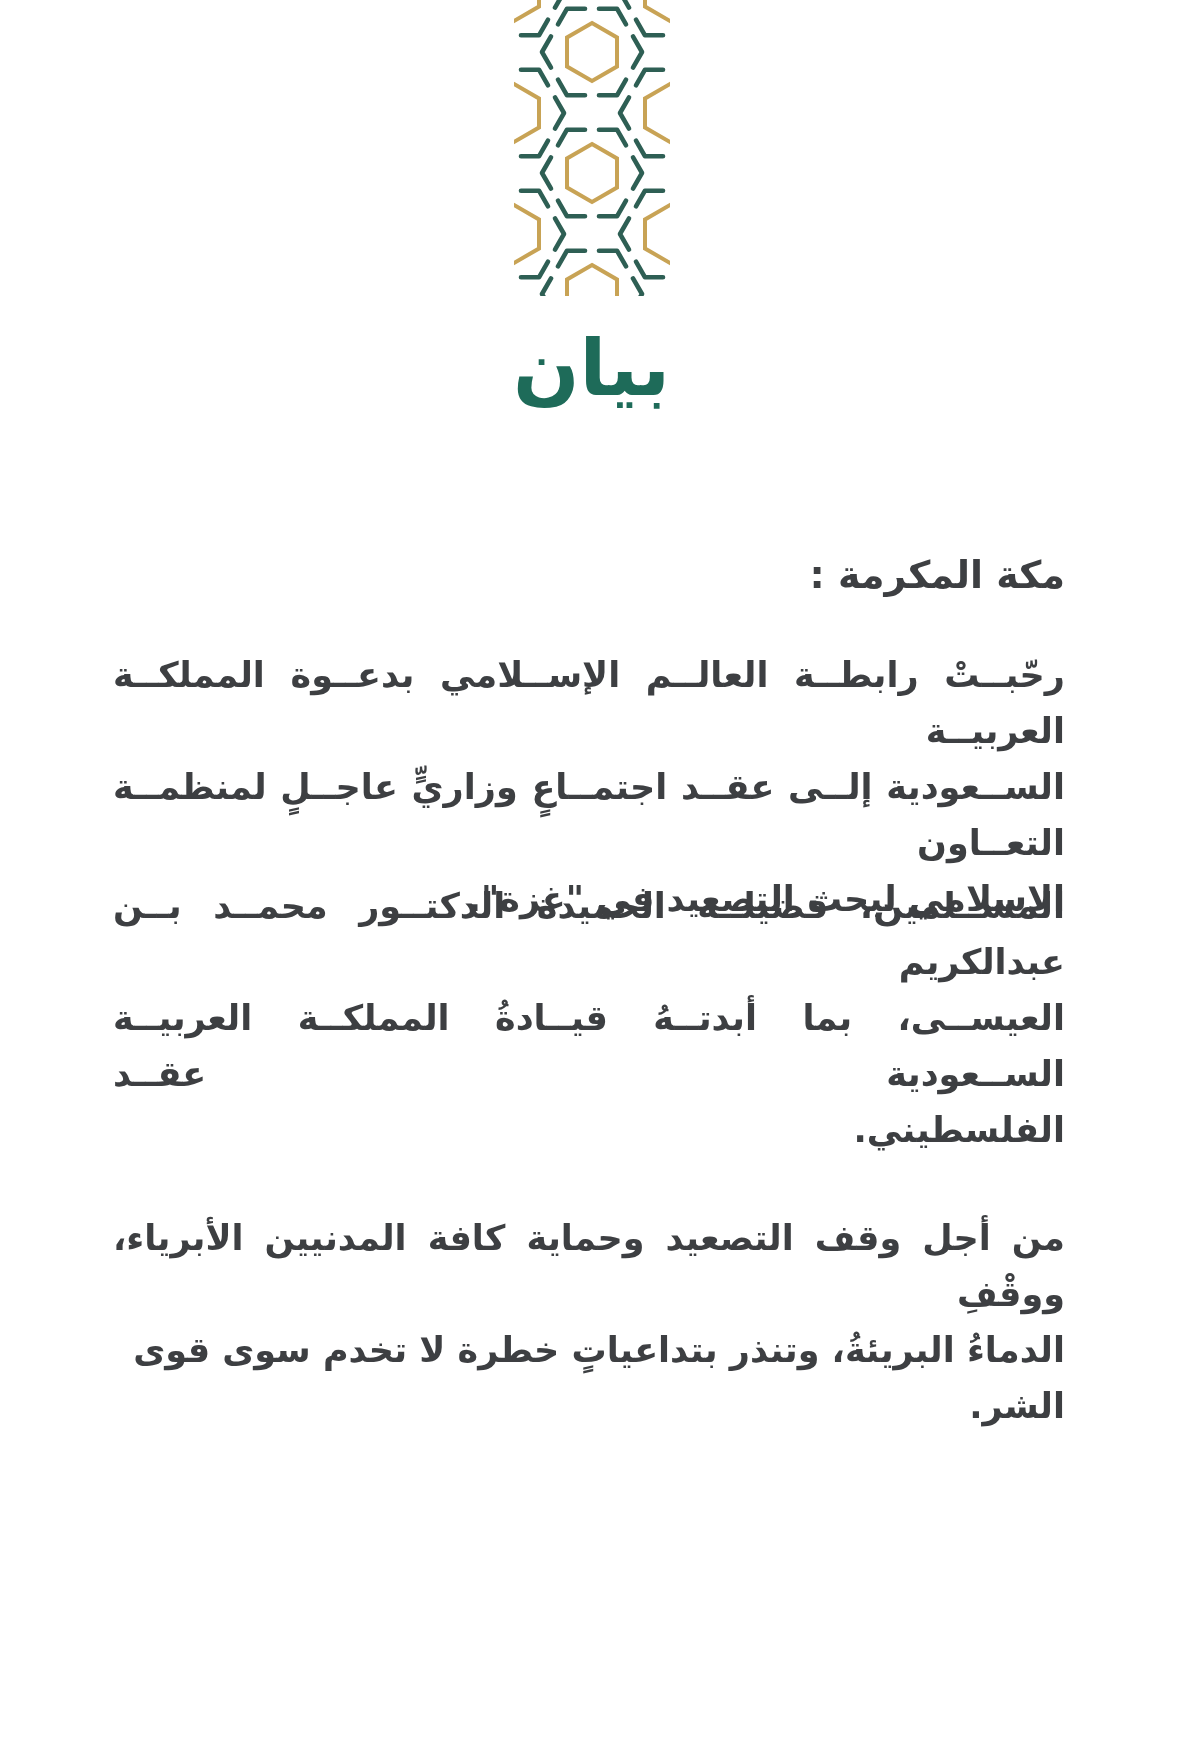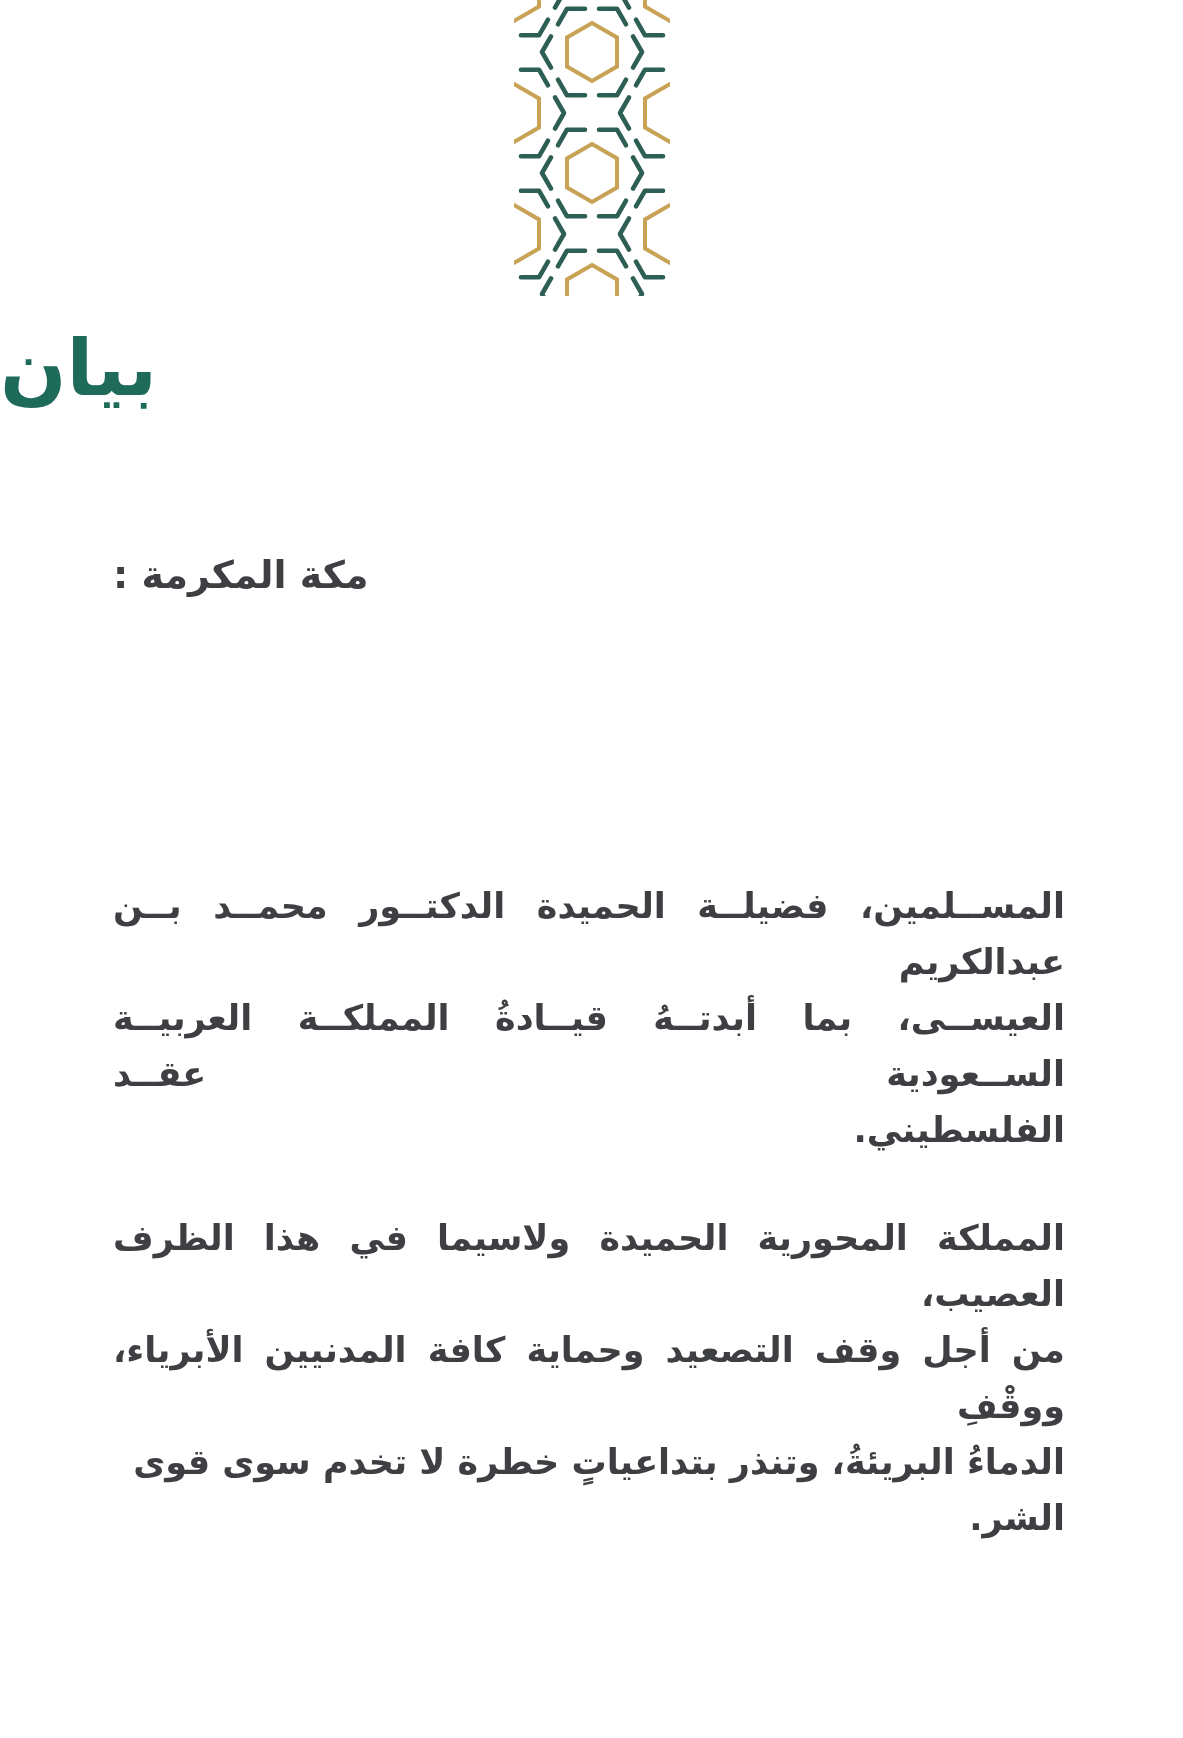--- a/index.html
+++ b/index.html
@@ -5,27 +5,27 @@
   html,body{margin:0;padding:0;background:#ffffff;}
   .page{
     position:relative;width:1183px;height:1738px;background:#ffffff;
     overflow:hidden;font-family:"DejaVu Sans",sans-serif;
   }
   
   .pattern{position:absolute;left:514px;top:0;width:156px;height:296px;}
   
   .title{
     position:absolute;left:0;top:318px;width:100%;margin:0;
-    font-size:78px;line-height:100px;font-weight:bold;
+    text-align:center;font-size:78px;line-height:100px;font-weight:bold;
     color:#1E6B59;
   }
   
   .heading{
     position:absolute;left:113px;top:547px;width:952px;height:56px;
-    direction:rtl;text-align:left;font-size:38px;line-height:56px;
+    direction:rtl;text-align:right;font-size:38px;line-height:56px;
     font-weight:bold;color:#3D3F42;
   }
   .para{position:absolute;left:113px;width:952px;direction:rtl;color:#3D3F42;
     font-size:35px;line-height:56px;font-weight:bold;}
   .p1{top:647px;}
   .p2{top:878px;}
   .p3{top:1210px;}
   .ln{text-align:justify;text-align-last:justify;}
   .ln.last{text-align:start;text-align-last:start;}
   
@@ -63,29 +63,33 @@
       <use href="#motif" transform="translate(156,-8)"></use>
       <use href="#motif" transform="translate(156,113)"></use>
       <use href="#motif" transform="translate(156,234)"></use>
     </svg>
   </div>
 
   <h1 class="title">بيان</h1>
 
   <div class="heading">مكة المكرمة :</div>
 
+  <div class="para p1">
+    <div class="ln">رحّبــتْ رابطــة العالــم الإســلامي بدعــوة المملكــة العربيــة</div>
+    <div class="ln">الســعودية إلــى عقــد اجتمــاعٍ وزاريٍّ عاجــلٍ لمنظمــة التعــاون</div>
+    <div class="ln last">الإسلامي لبحث التصعيد في "غزة".</div>
+  </div>
 
   <div class="para p2">
     <div class="ln">المســلمين، فضيلــة الحميدة الدكتــور محمــد بــن عبدالكريم</div>
     <div class="ln">العيســى، بما أبدتــهُ قيــادةُ المملكــة العربيــة الســعودية عقــد</div>
     <div class="ln last">الفلسطيني.</div>
   </div>
 
   <div class="para p3">
-    <div class="ln">المملكة المحورية الحميدة ولاسيما في هذا الظرف العصيب،</div>
     <div class="ln">من أجل وقف التصعيد وحماية كافة المدنيين الأبرياء، ووقْفِ</div>
     <div class="ln last">الدماءُ البريئةُ، وتنذر بتداعياتٍ خطرة لا تخدم سوى قوى الشر.</div>
   </div>
 
   <div class="footer">
 
     
 
     
 

